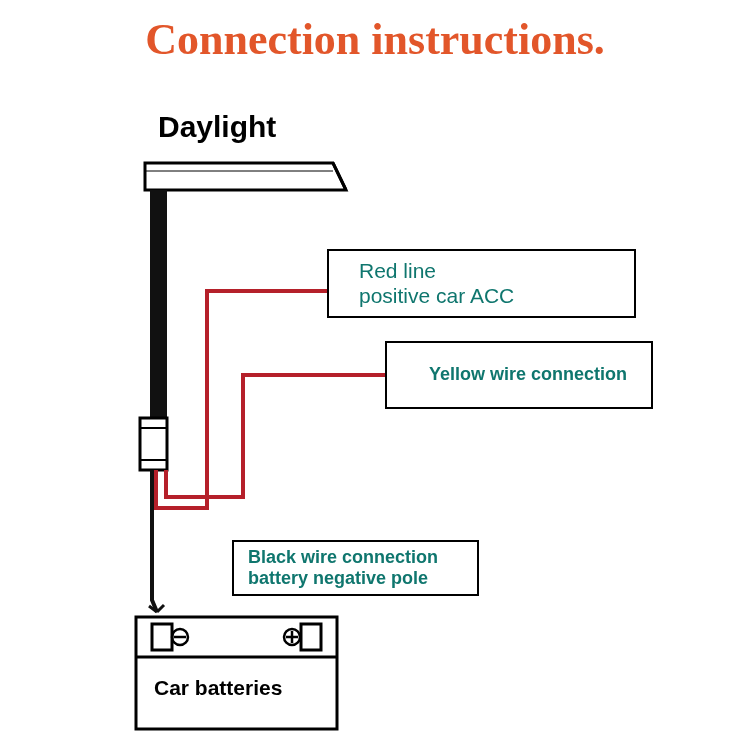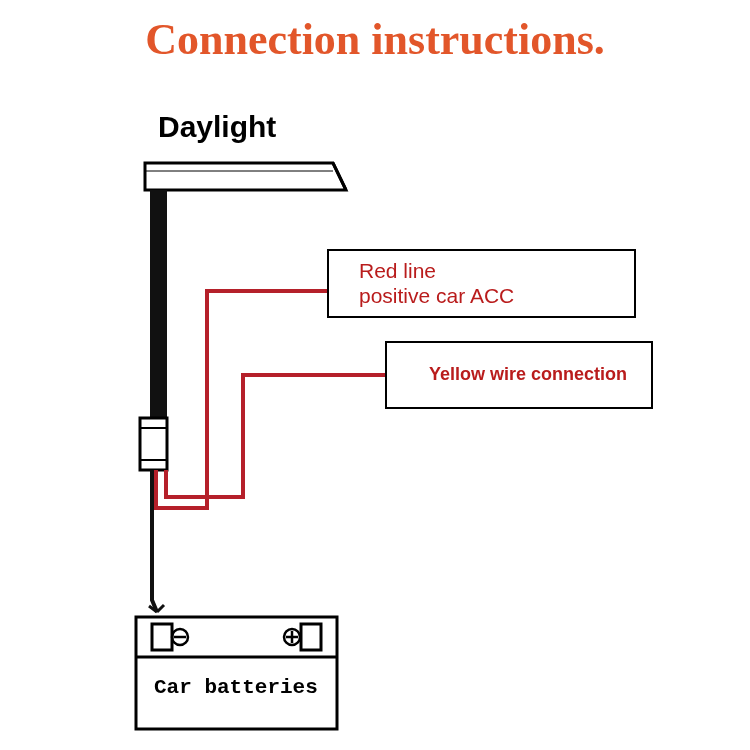--- a/index.html
+++ b/index.html
@@ -40,21 +40,21 @@
     font-weight: bold;
     font-size: 30px;
     color: #000000;
     white-space: nowrap;
   }
   .callout {
     position: absolute;
     box-sizing: border-box;
     border: 2px solid #000000;
     background: #ffffff;
-    color: #b91c1c;
+    color: #0f766e;
     display: flex;
     flex-direction: column;
     justify-content: center;
     padding: 4px 10px;
   }
   .callout .line {
     white-space: nowrap;
     line-height: 1.18;
   }
   #callout-red {
@@ -86,21 +86,20 @@
   }
   #callout-black .line { padding-left: 4px; }
   #battery-label {
     position: absolute;
     left: 154px;
     top: 676px;
     font-weight: bold;
     font-size: 21px;
     color: #000000;
     white-space: nowrap;
-    font-family: Liberation Mono, monospace;
   }
   svg#diagram {
     position: absolute;
     left: 0;
     top: 0;
     width: 750px;
     height: 750px;
   }
 </style>
 </head>
@@ -156,16 +155,20 @@
 
   <div class="callout" id="callout-red">
     <div class="line">Red line</div>
     <div class="line">positive car ACC</div>
   </div>
 
   <div class="callout" id="callout-yellow">
     <div class="line">Yellow wire connection</div>
   </div>
 
+  <div class="callout" id="callout-black">
+    <div class="line">Black wire connection</div>
+    <div class="line">battery negative pole</div>
+  </div>
 
   <div id="battery-label">Car batteries</div>
 
 </div>
 
 </body></html>

